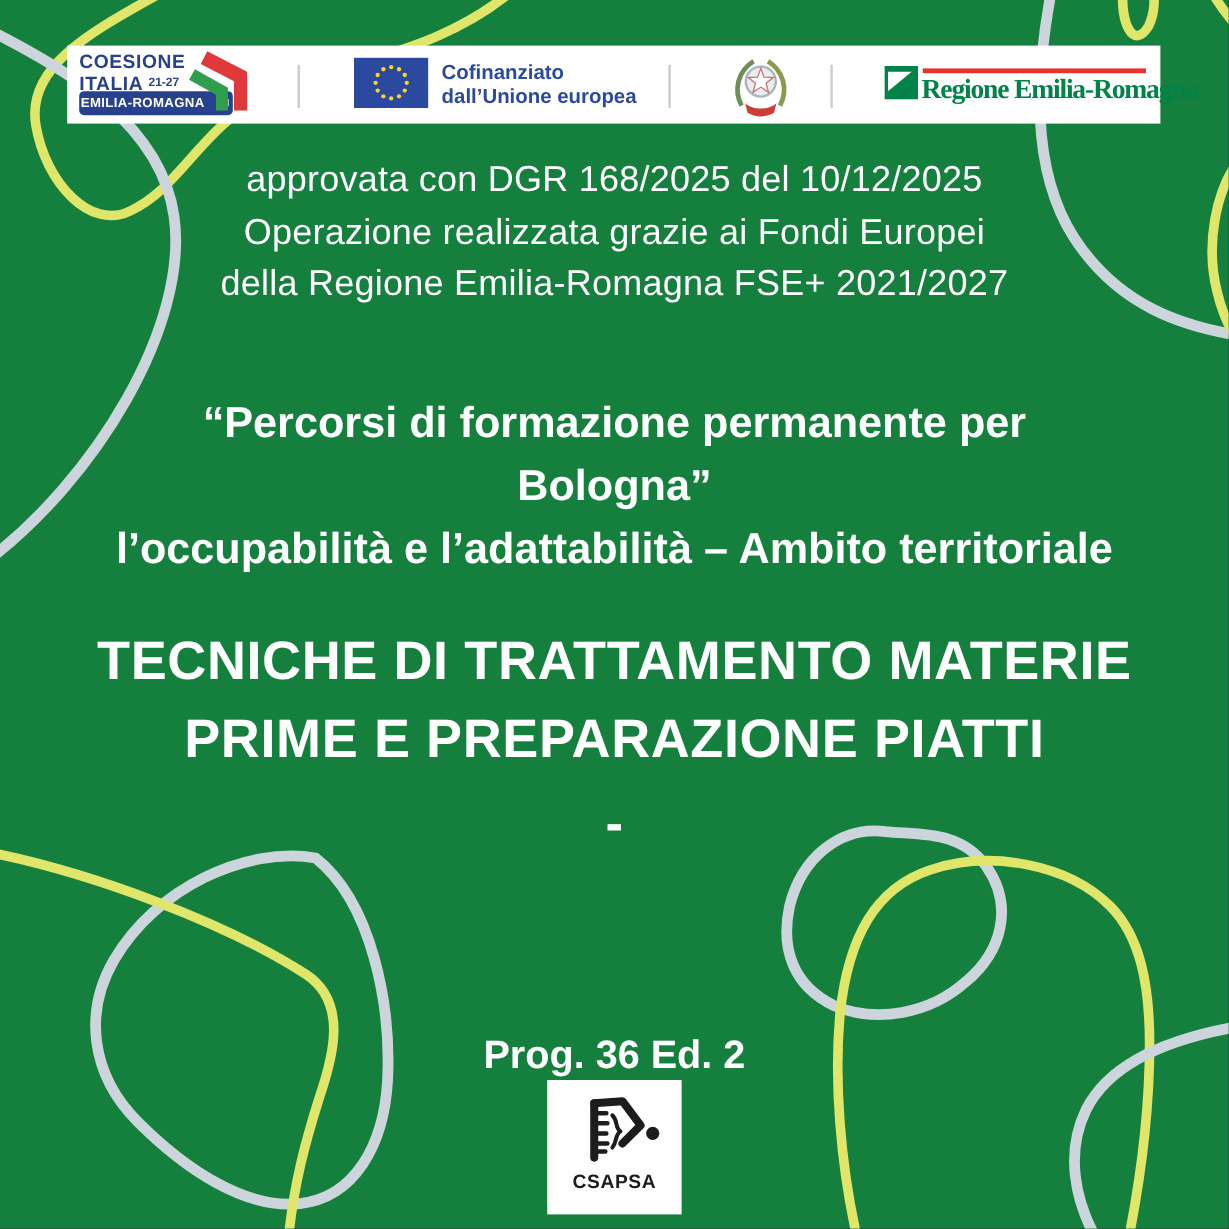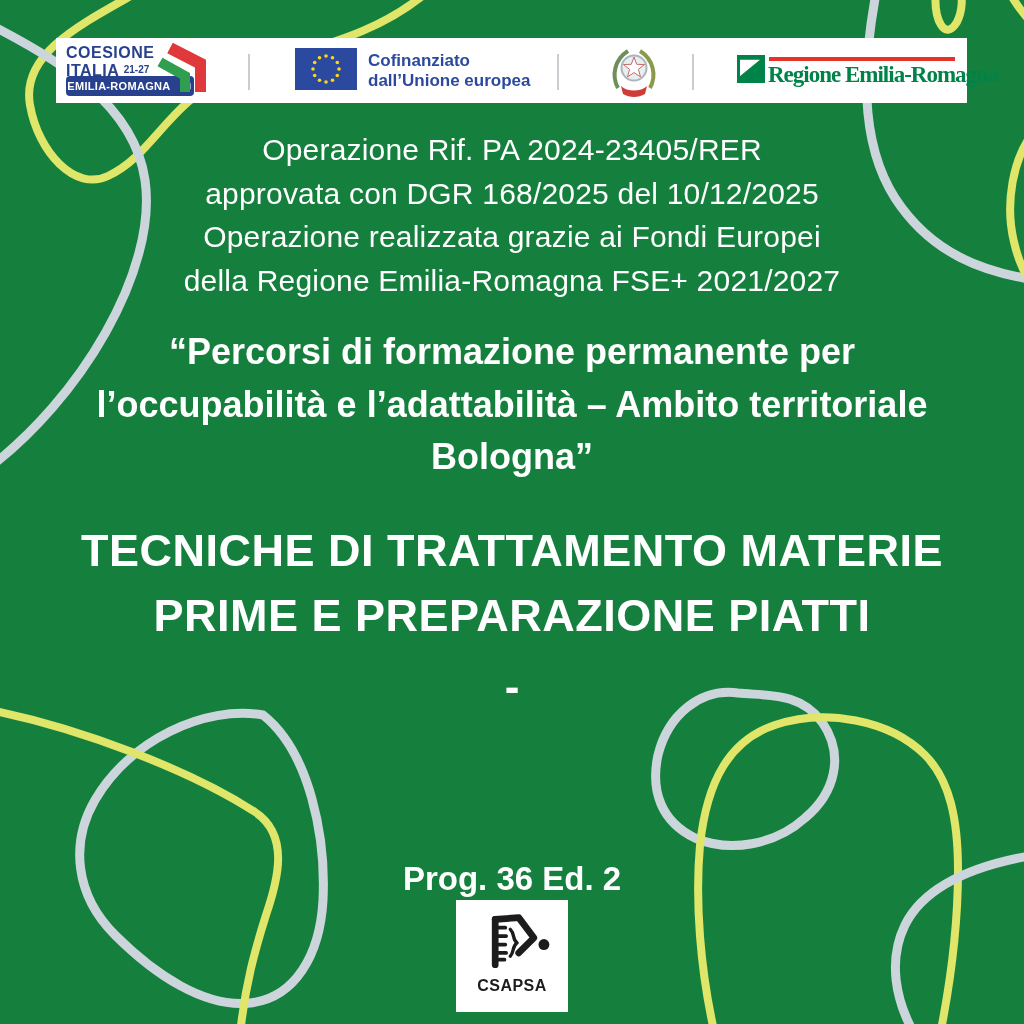--- a/index.html
+++ b/index.html
@@ -143,30 +143,29 @@
         <rect width="28" height="28" fill="#008348"></rect>
         <path d="M3 4 L25 4 L3 22 Z" fill="#ffffff"></path>
         <path d="M3 4 L25 4 L3 22" fill="none" stroke="#008348" stroke-width="1.5"></path>
       </svg>
       <div class="rule"></div>
       <div class="name">Regione Emilia-Romagna</div>
     </div>
   </div>
 
   <div class="tblock op-text">
-    <div>Operazione Rif. PA 2024-23405/RER</div>
     <div>approvata con DGR 168/2025 del 10/12/2025</div>
     <div>Operazione realizzata grazie ai Fondi Europei</div>
     <div>della Regione Emilia-Romagna FSE+ 2021/2027</div>
   </div>
 
   <div class="tblock program-title">
     <div>“Percorsi di formazione permanente per</div>
+    <div>Bologna”</div>
     <div>l’occupabilità e l’adattabilità – Ambito territoriale</div>
-    <div>Bologna”</div>
   </div>
 
   <div class="tblock course-title">
     <div>TECNICHE DI TRATTAMENTO MATERIE</div>
     <div>PRIME E PREPARAZIONE PIATTI</div>
   </div>
 
   <div class="tblock sep-dash">-</div>
 
 

